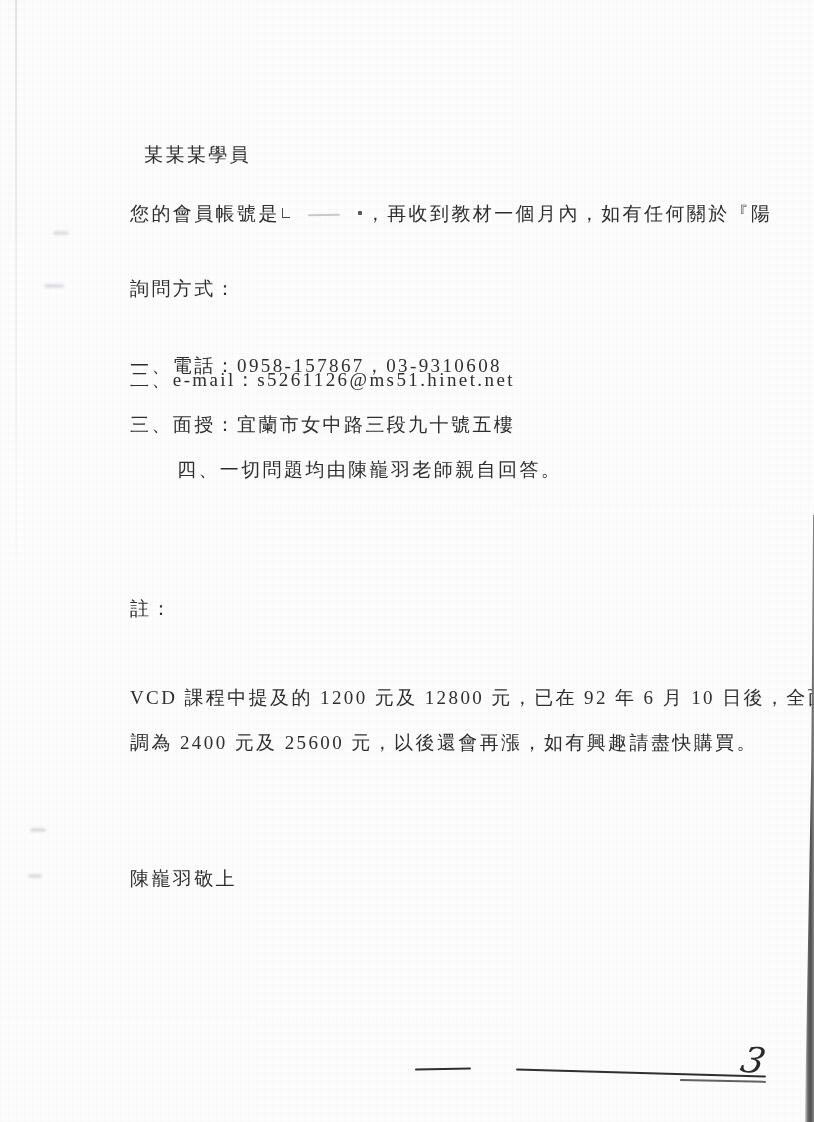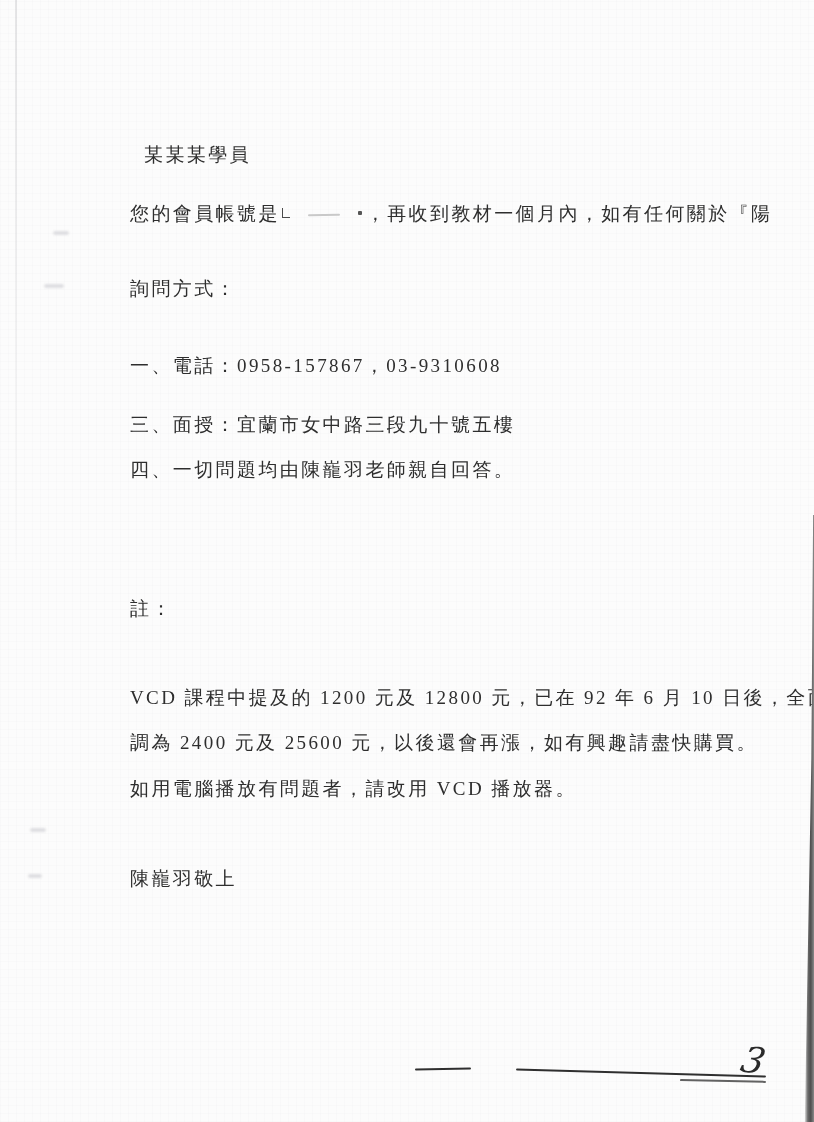--- a/index.html
+++ b/index.html
@@ -73,28 +73,28 @@
   <div class="smudge" style="left:28px;top:874px;width:14px;height:4px;"></div>
 
   <div class="line" style="top:142px;margin-left:14px;">某某某學員</div>
 
   <div class="line" style="top:184px;margin-top:16px;"><span>您的會員帳號是</span><span class="blank-field"><span class="corner-mark"></span><span class="faint-underline"></span><span class="dot-mark"></span></span><span>，再收到教材一個月內，如有任何關於『陽</span></div>
 
 
   <div class="line" style="top:276px;font-family:Liberation Serif, serif;">詢問方式：</div>
 
   <div class="line" style="top:309px;margin-top:44px;">一、電話：0958-157867，03-9310608</div>
+  <div class="line" style="top:367px;">二、e-mail：s5261126@ms51.hinet.net</div>
   <div class="line" style="top:412px;">三、面授：宜蘭市女中路三段九十號五樓</div>
-  <div class="line" style="top:457px;">四、一切問題均由陳巃羽老師親自回答。</div>
+  <div class="line" style="top:457px;margin-left:47px;">四、一切問題均由陳巃羽老師親自回答。</div>
 
   <div class="line" style="top:596px;">註：</div>
 
   <div class="line" style="top:685px;">VCD 課程中提及的 1200 元及 12800 元，已在 92 年 6 月 10 日後，全面</div>
   <div class="line" style="top:730px;">調為 2400 元及 25600 元，以後還會再漲，如有興趣請盡快購買。</div>
-  <div class="line" style="top:776px;">如用電腦播放有問題者，請改用 VCD 播放器。</div>
 
   <div class="line" style="top:866px;">陳巃羽敬上</div>
 
   <div class="hand-line short"></div>
   <div class="hand-line long"></div>
   <div class="hand-line long-echo"></div>
   <div class="hand-page-number">3</div>
 
   <div class="scan-shadow-right"></div>
 

